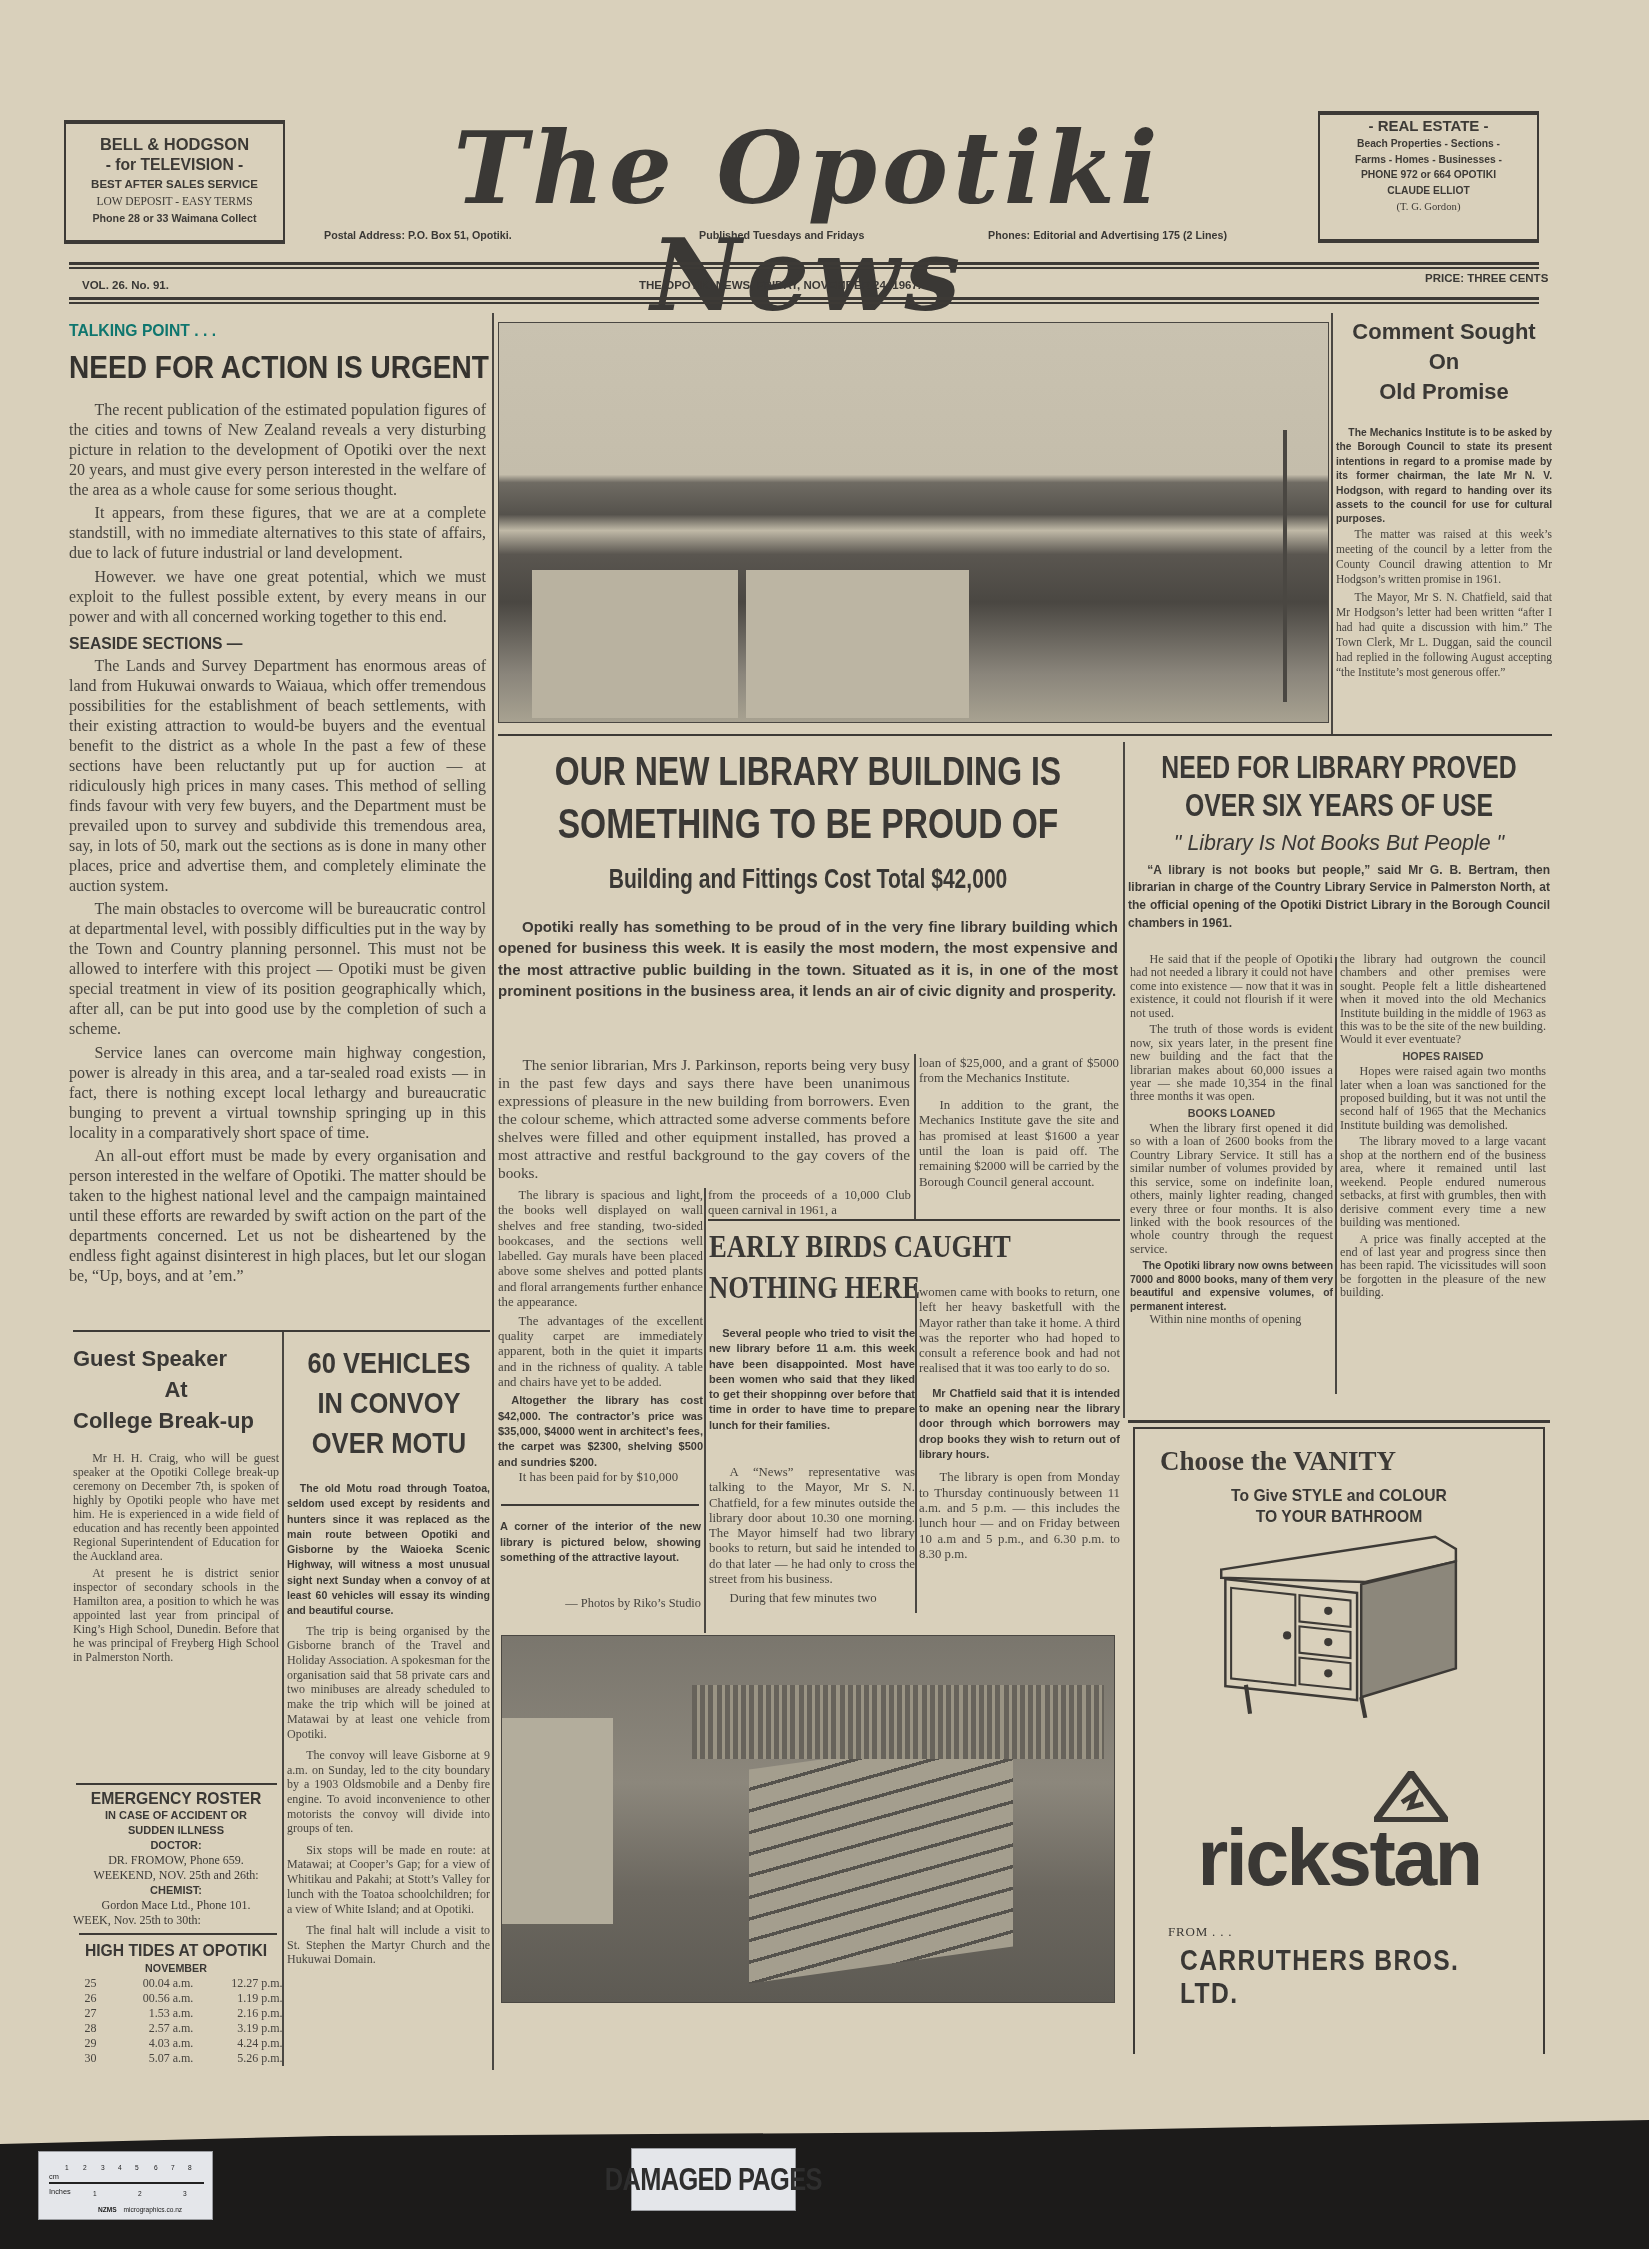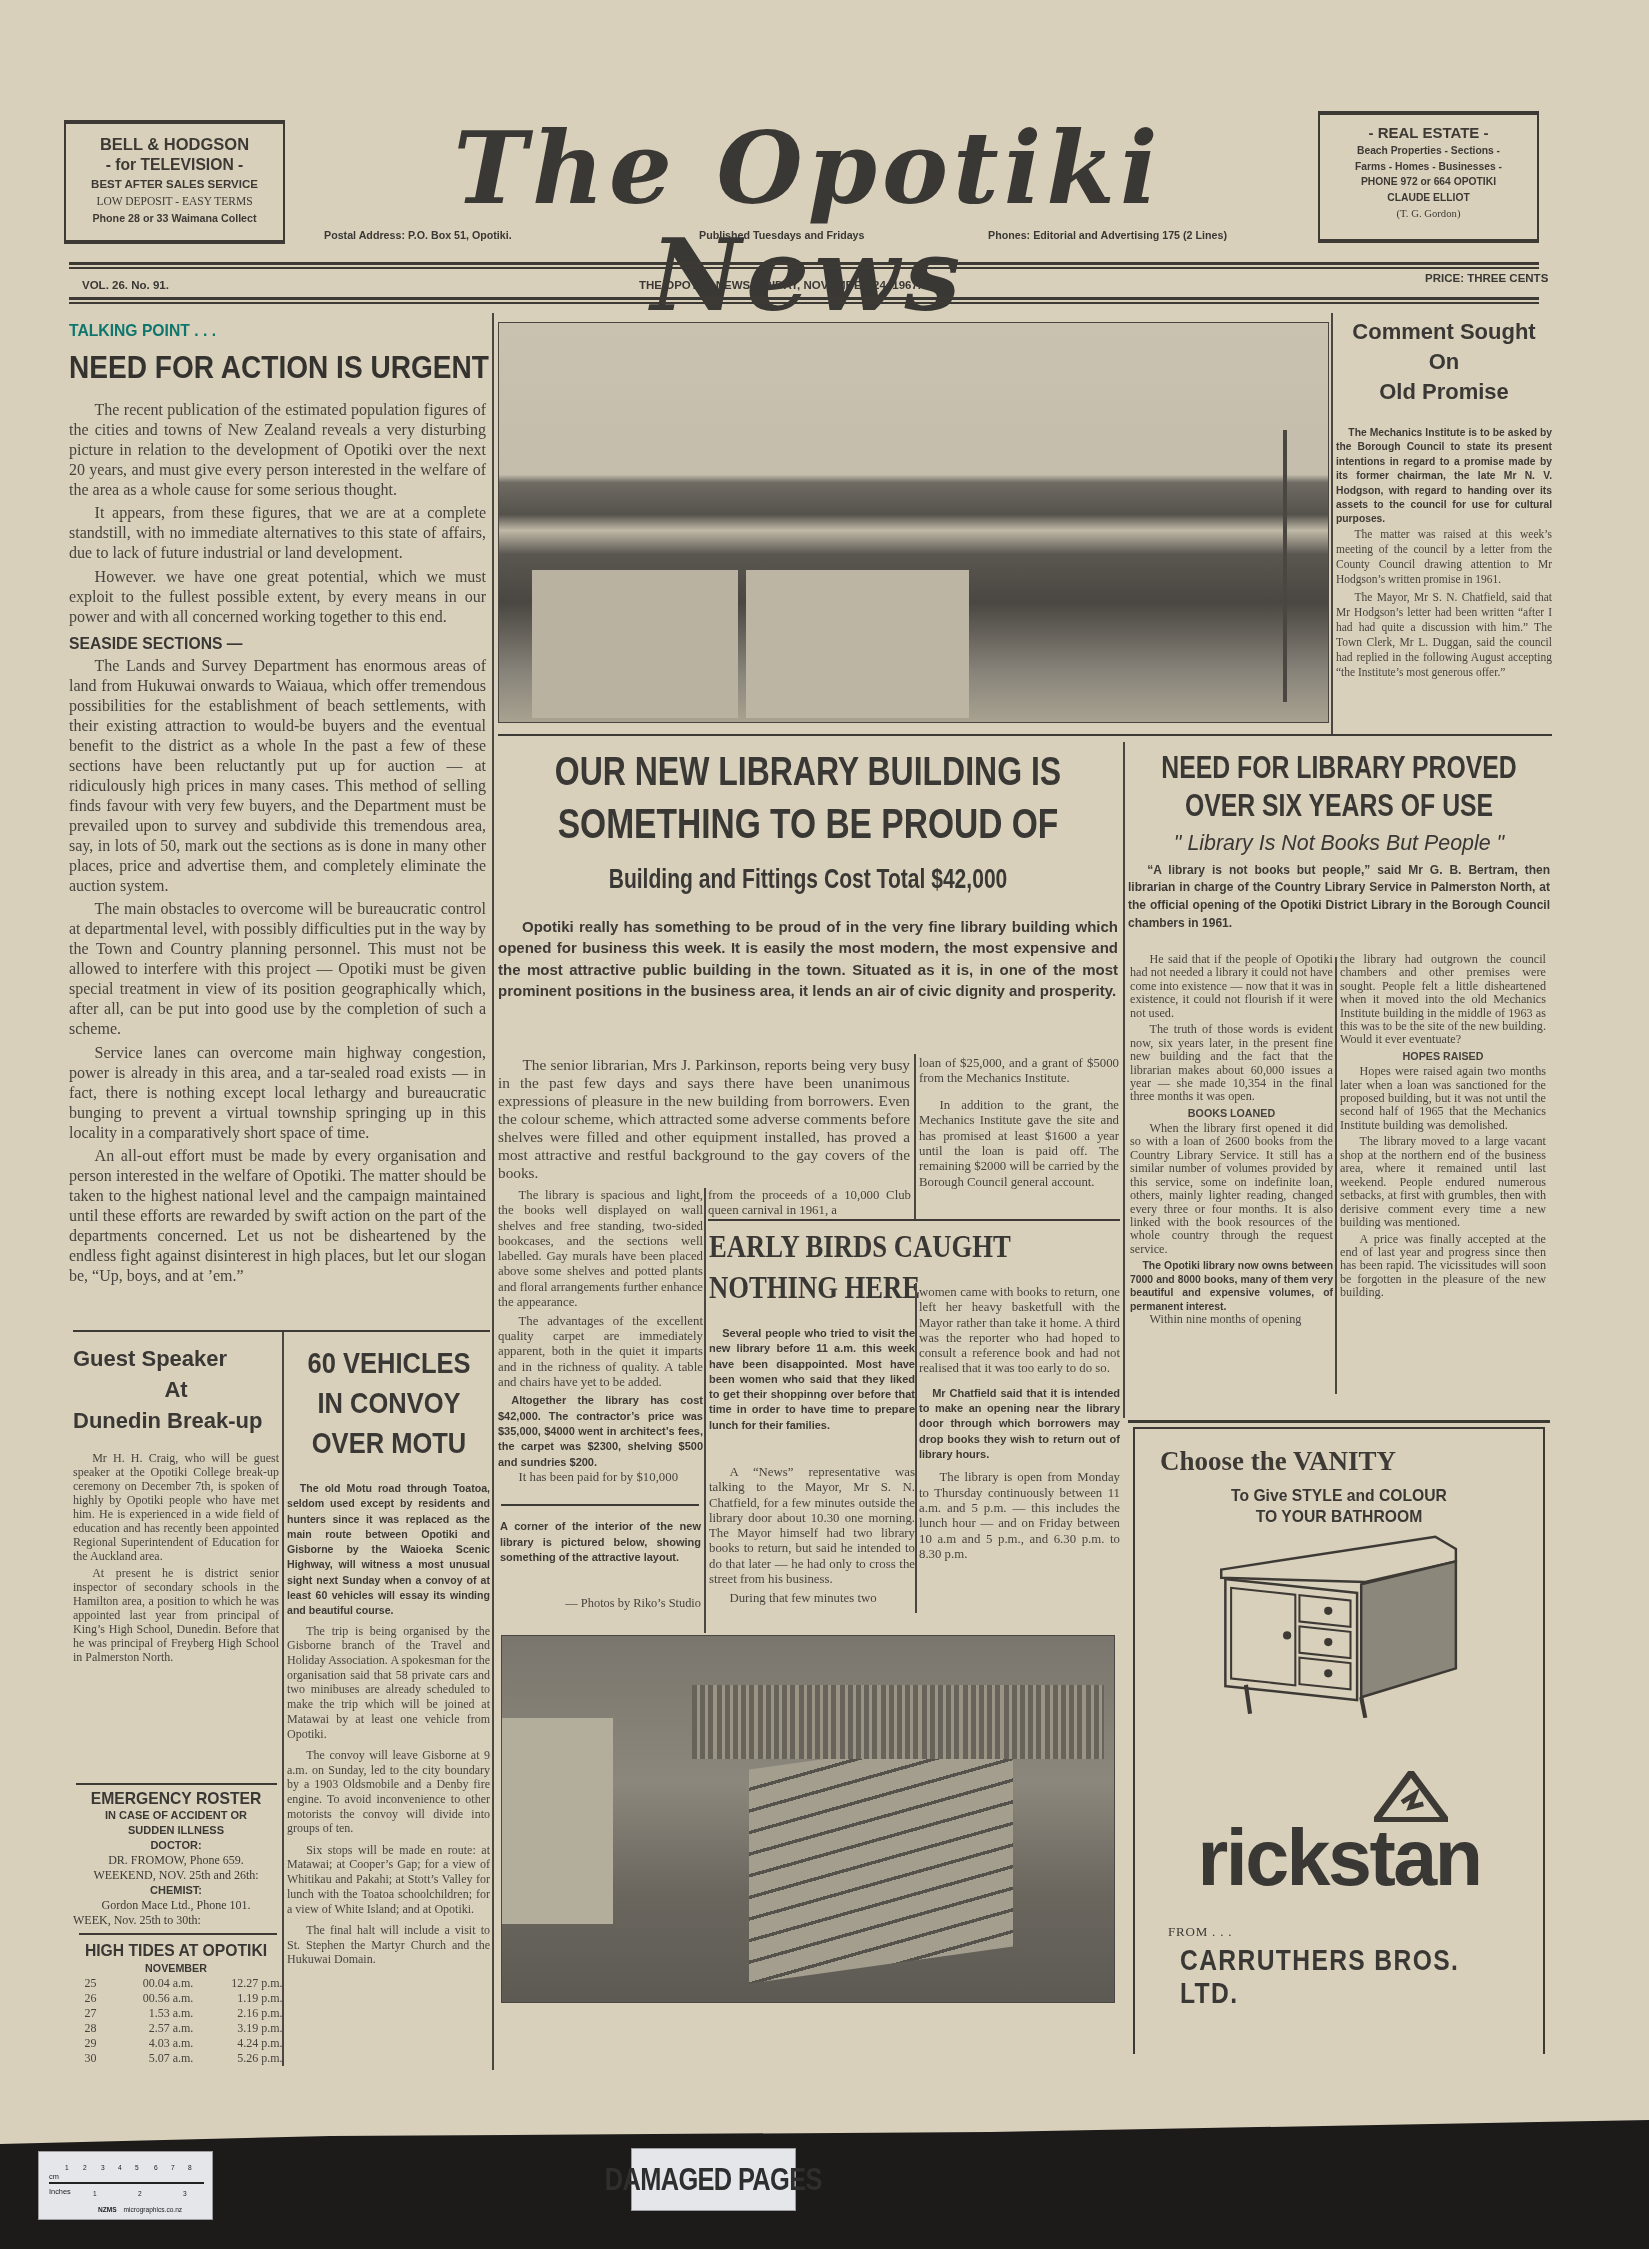--- a/index.html
+++ b/index.html
@@ -30,21 +30,21 @@
     <div style="font-size:11.5px;line-height:18px">BEST AFTER SALES SERVICE</div>
     <div style="font-size:11.5px;line-height:16.5px;font-weight:400;font-family:'Liberation Serif',serif">LOW DEPOSIT - EASY TERMS</div>
     <div style="font-size:10.7px;line-height:16.5px">Phone 28 or 33 Waimana Collect</div>
   </div>
 
   <div class="abs" style="left:379px;top:115px;width:858px;text-align:center;font-family:'DejaVu Serif',serif;font-weight:700;font-size:99px;line-height:107px;color:#3a3835;letter-spacing:5px;font-style:italic">The Opotiki News</div>
   <div class="abs sans" style="left:324px;top:229px;font-size:10.7px;font-weight:700">Postal Address: P.O. Box 51, Opotiki.</div>
   <div class="abs sans" style="left:699px;top:229px;font-size:10.7px;font-weight:700">Published Tuesdays and Fridays</div>
   <div class="abs sans" style="left:988px;top:229px;font-size:10.7px;font-weight:700">Phones: Editorial and Advertising 175 (2 Lines)</div>
 
-  <div class="abs box sans" style="left:1318px;top:111px;width:221px;height:132px;border-top-width:4.1px;border-bottom-width:4.1px;text-align:center;padding-top:8px;font-weight:700;color:#3d3a36">
+  <div class="abs box sans" style="left:1318px;top:111px;width:221px;height:132px;border-top-width:4.1px;border-bottom-width:4.1px;text-align:center;padding-top:1px;font-weight:700;color:#3d3a36">
     <div style="font-size:15px;line-height:20px">- REAL ESTATE -</div>
     <div style="font-size:10.3px;line-height:15.7px">Beach Properties - Sections -</div>
     <div style="font-size:10.3px;line-height:15.7px">Farms - Homes - Businesses -</div>
     <div style="font-size:10.3px;line-height:15.7px">PHONE 972 or 664 OPOTIKI</div>
     <div style="font-size:10.3px;line-height:15.7px">CLAUDE ELLIOT</div>
     <div style="font-size:10.7px;line-height:15.7px;font-weight:400;font-family:'Liberation Serif',serif">(T. G. Gordon)</div>
   </div>
 
   <div class="rule" style="left:69px;top:262px;width:1470px;height:2.5px"></div>
   <div class="rule" style="left:69px;top:267px;width:1470px;height:1.6px"></div>
@@ -192,21 +192,21 @@
       <path d="M34 38 L50 28 L44 44 L60 40" fill="none" stroke="#3d3a36" stroke-width="6"></path>
     </svg>
     <div class="sans center" style="position:absolute;left:0;width:100%;top:388px;font-size:79px;font-weight:700;letter-spacing:-2.5px;line-height:82px;color:#3a3835">rickstan</div>
     <div style="position:absolute;left:33px;top:495px;font-size:13px;letter-spacing:0.8px">FROM . . .</div>
     <div class="sans" style="position:absolute;left:45px;top:515px;font-size:29px;font-weight:700;letter-spacing:1.6px;transform:scaleX(0.85);transform-origin:left">CARRUTHERS BROS. LTD.</div>
   </div>
 
   <div class="abs" style="left:73px;top:1343px;width:206px">
     <div class="sans" style="font-size:22px;font-weight:700;line-height:31px">Guest Speaker</div>
     <div class="sans center" style="font-size:22px;font-weight:700;line-height:31px">At</div>
-    <div class="sans" style="font-size:22px;font-weight:700;line-height:31px;white-space:nowrap">Dunedin Break-up</div>
+    <div class="sans" style="font-size:22px;font-weight:700;line-height:31px;white-space:nowrap">College Break-up</div>
     <div class="body-text" style="font-size:12px;line-height:14px;margin-top:15px">
       <p>Mr H. H. Craig, who will be guest speaker at the Opotiki College break-up ceremony on December 7th, is spoken of highly by Opotiki people who have met him. He is experienced in a wide field of education and has recently been appointed Regional Superintendent of Education for the Auckland area.</p>
       <p>At present he is district senior inspector of secondary schools in the Hamilton area, a position to which he was appointed last year from principal of King’s High School, Dunedin. Before that he was principal of Freyberg High School in Palmerston North.</p>
     </div>
   </div>
   <div class="rule" style="left:76px;top:1783px;width:201px;height:1.6px"></div>
 
   <div class="abs center" style="left:73px;top:1790px;width:206px">
     <div class="sans" style="font-size:15.7px;font-weight:700;line-height:18px">EMERGENCY ROSTER</div>
     <div class="sans" style="font-size:11px;font-weight:700;line-height:15px">IN CASE OF ACCIDENT OR</div>

